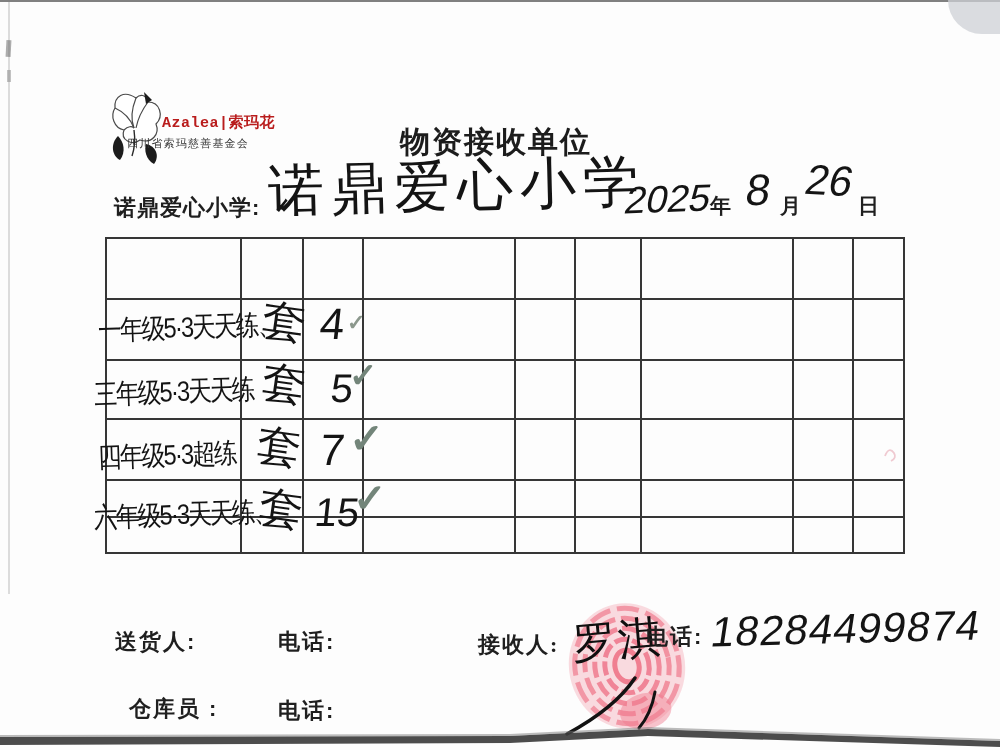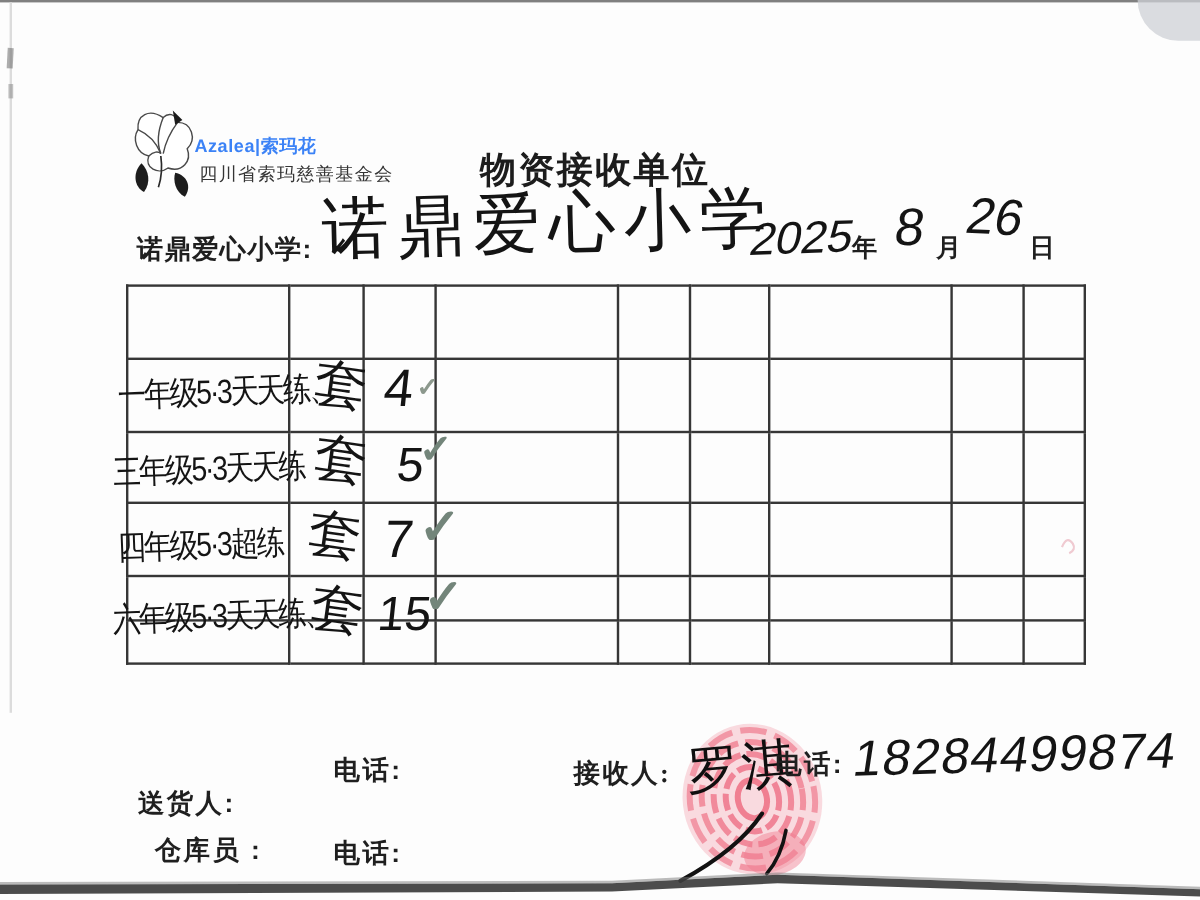--- a/index.html
+++ b/index.html
@@ -10,22 +10,22 @@
   }
   .abs{position:absolute;}
   
   .scan-topline{left:0;top:0;width:1000px;height:2px;background:#4a4a4a;opacity:.7;}
   .scan-corner{left:948px;top:0;width:52px;height:34px;background:#cdd0d5;border-bottom-left-radius:40px;opacity:.75;}
   .scan-vline{left:8px;top:2px;width:2px;height:592px;background:#dcdcdc;}
   .scan-tick1{left:6px;top:40px;width:5px;height:17px;background:#6b6b6b;opacity:.55;transform:rotate(3deg);}
   .scan-tick2{left:7px;top:70px;width:4px;height:12px;background:#7a7a7a;opacity:.45;}
   
   .logo-flower{left:106px;top:86px;}
-  .logo-brand{left:162px;top:113px;font-size:15px;font-weight:bold;color:#3b82f6;letter-spacing:.5px;font-family:Liberation Sans, sans-serif;}
-  .logo-sub{left:127px;top:136px;font-size:15px;color:#343434;letter-spacing:1.2px;font-family:Liberation Sans, sans-serif;margin-left:39px;}
+  .logo-brand{left:162px;top:113px;font-size:15px;font-weight:bold;color:#b91c1c;letter-spacing:.5px;font-family:Liberation Mono, monospace;}
+  .logo-sub{left:127px;top:136px;font-size:11px;color:#343434;letter-spacing:1.2px;font-family:Liberation Sans, sans-serif;}
   
   .doc-title{left:400px;top:122px;font-size:30px;font-weight:bold;color:#1c1c1c;letter-spacing:2px;}
   .unit-label{left:114px;top:193px;font-size:22px;color:#1f1f1f;font-weight:bold;letter-spacing:1px;}
   .date-suffix{font-size:21px;color:#1f1f1f;font-weight:bold;}
   .sfx-year{left:710px;top:192px;}
   .sfx-month{left:780px;top:192px;}
   .sfx-day{left:858px;top:192px;}
   
   .hw{position:absolute;color:#141414;white-space:nowrap;line-height:1;font-family:"Liberation Sans",sans-serif;}
   .hw-unitvalue{left:268px;top:158px;font-size:56px;letter-spacing:7px;transform:rotate(-1.5deg);}
@@ -56,21 +56,21 @@
   .hw-phone{left:712px;top:608px;font-size:42px;letter-spacing:1px;transform:skewX(-10deg) rotate(-1.5deg);}
   
   table.grid{position:absolute;left:105px;top:237px;width:798px;border-collapse:collapse;table-layout:fixed;}
   table.grid td{border:2px solid #363636;padding:0;text-align:center;vertical-align:middle;
     font-size:19px;color:#1e1e1e;letter-spacing:1px;}
   tr.hdr{height:60px;}
   tr.r-a{height:61px;} tr.r-b{height:61px;} tr.r-c{height:59px;}
   tr.r-d{height:61px;} tr.r-e{height:37px;} tr.r-f{height:36px;}
   
   .ft{font-size:22px;color:#1f1f1f;font-weight:bold;letter-spacing:2px;}
-  .ft-deliverer{left:115px;top:627px;margin-top:28px;}
+  .ft-deliverer{left:115px;top:627px;}
   .ft-dphone{left:278px;top:627px;}
   .ft-receiver{left:478px;top:630px;font-family:Liberation Serif, serif;}
   .ft-rphone{left:646px;top:622px;}
   .ft-warehouse{left:129px;top:694px;}
   .ft-wphone{left:278px;top:696px;}
   
   .fingerprint{left:550px;top:596px;}
   .sig-strokes{left:555px;top:600px;}
   .pink-squiggle{left:882px;top:444px;}
   .bottom-strip{left:0;top:718px;}

